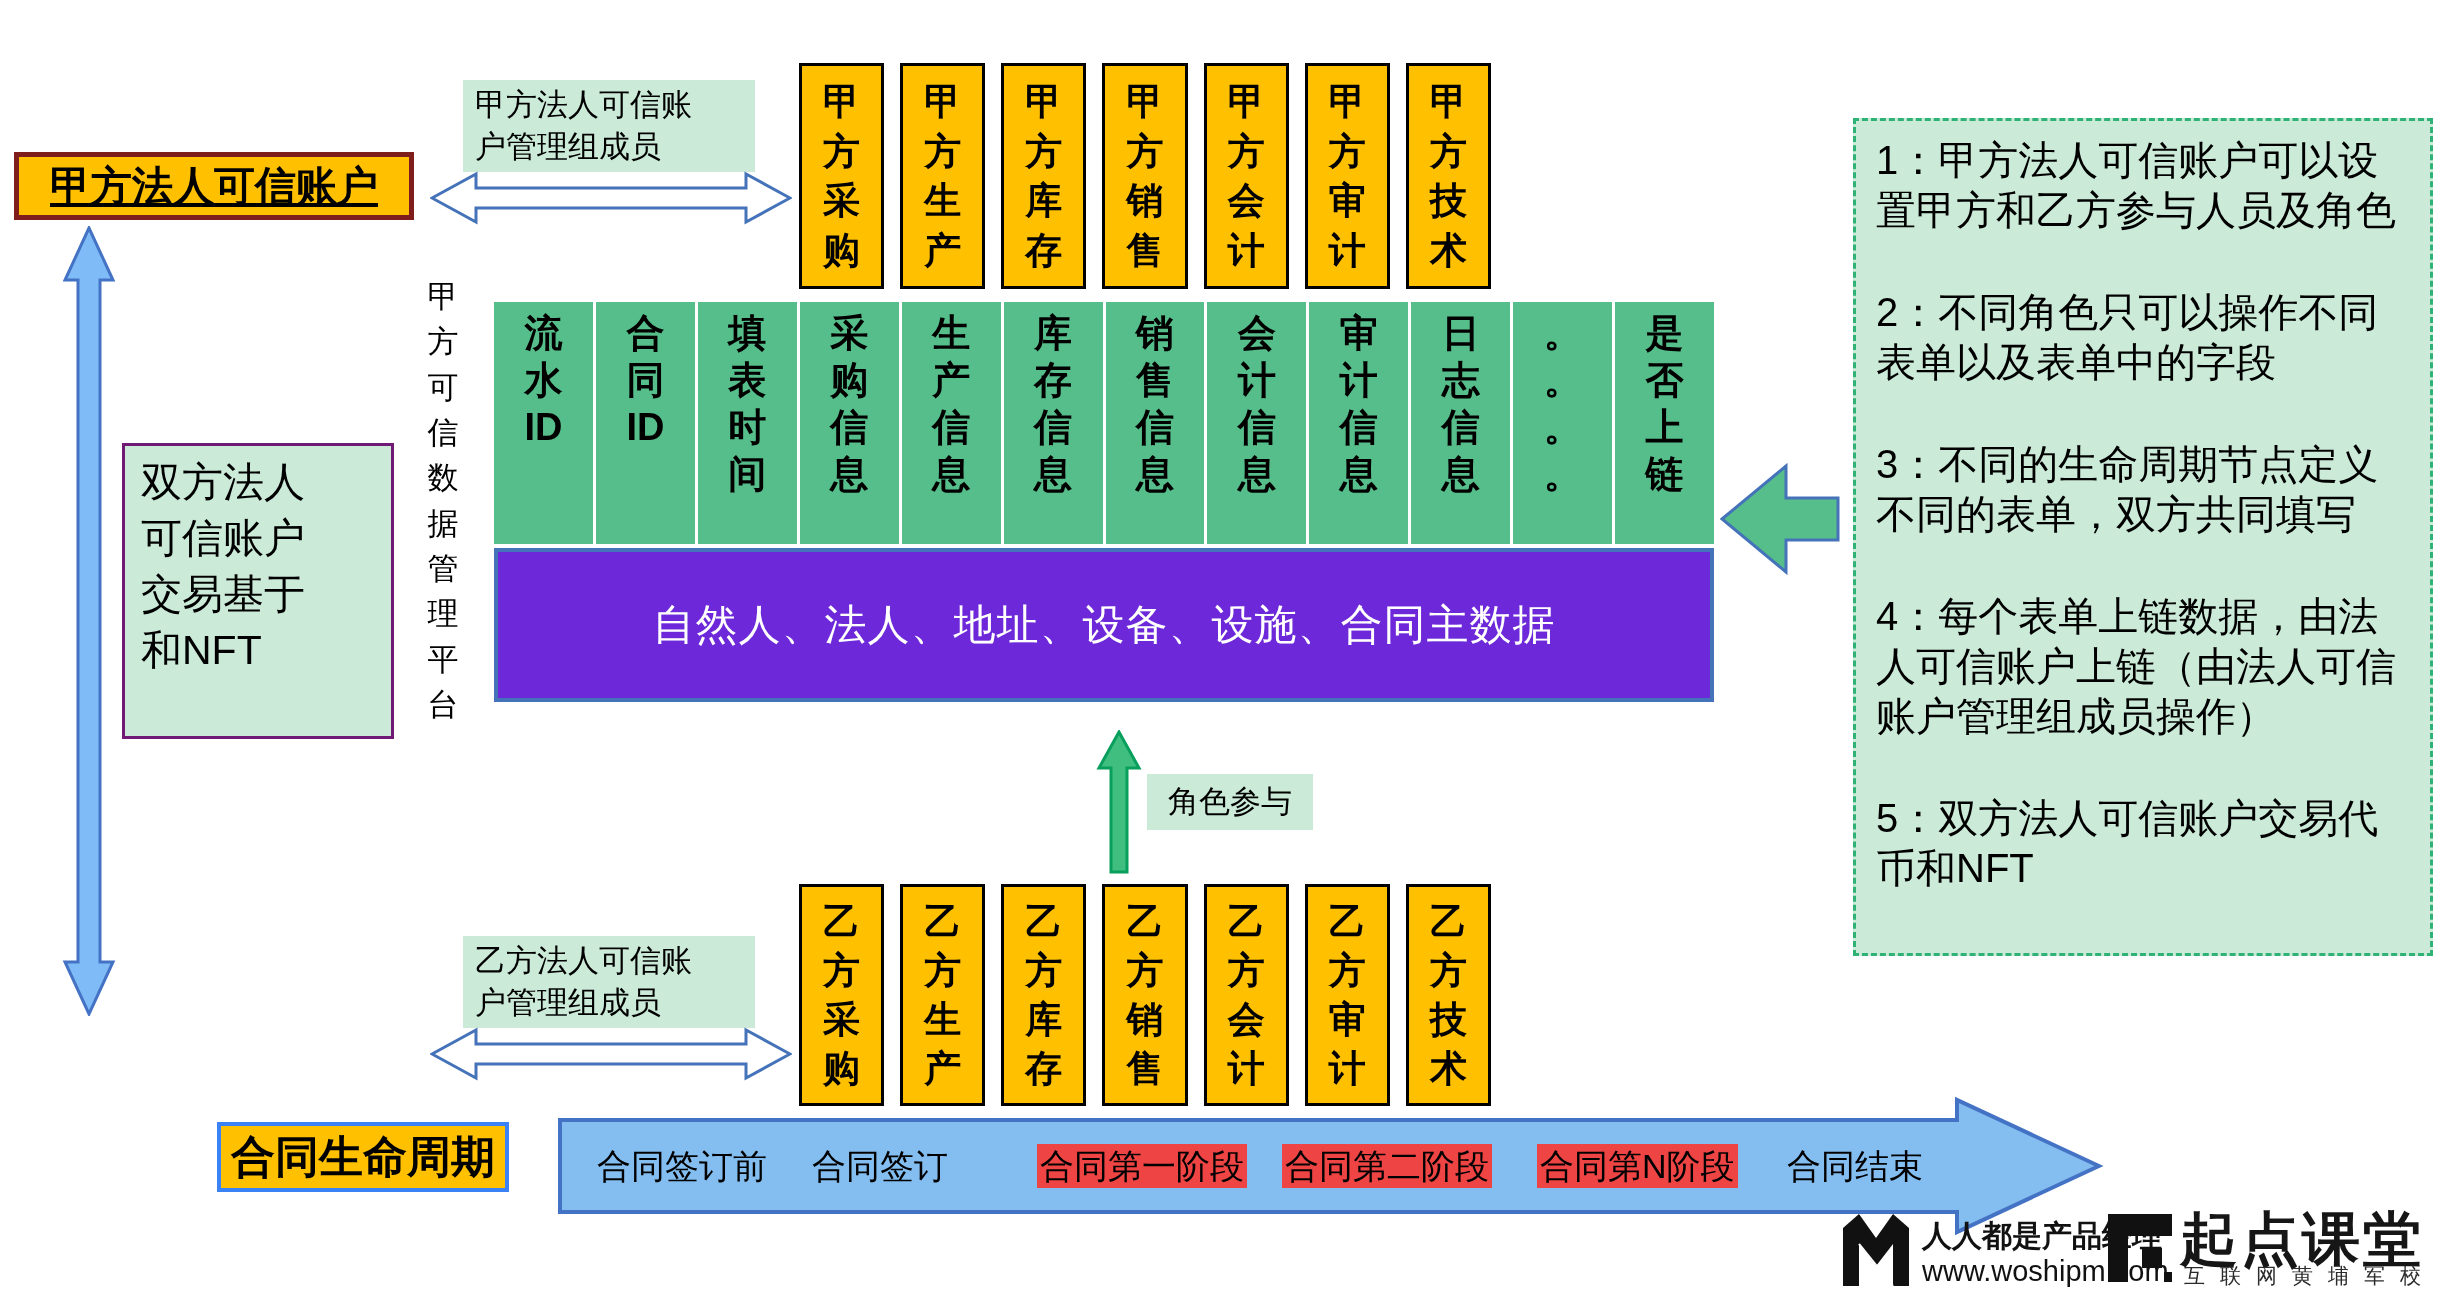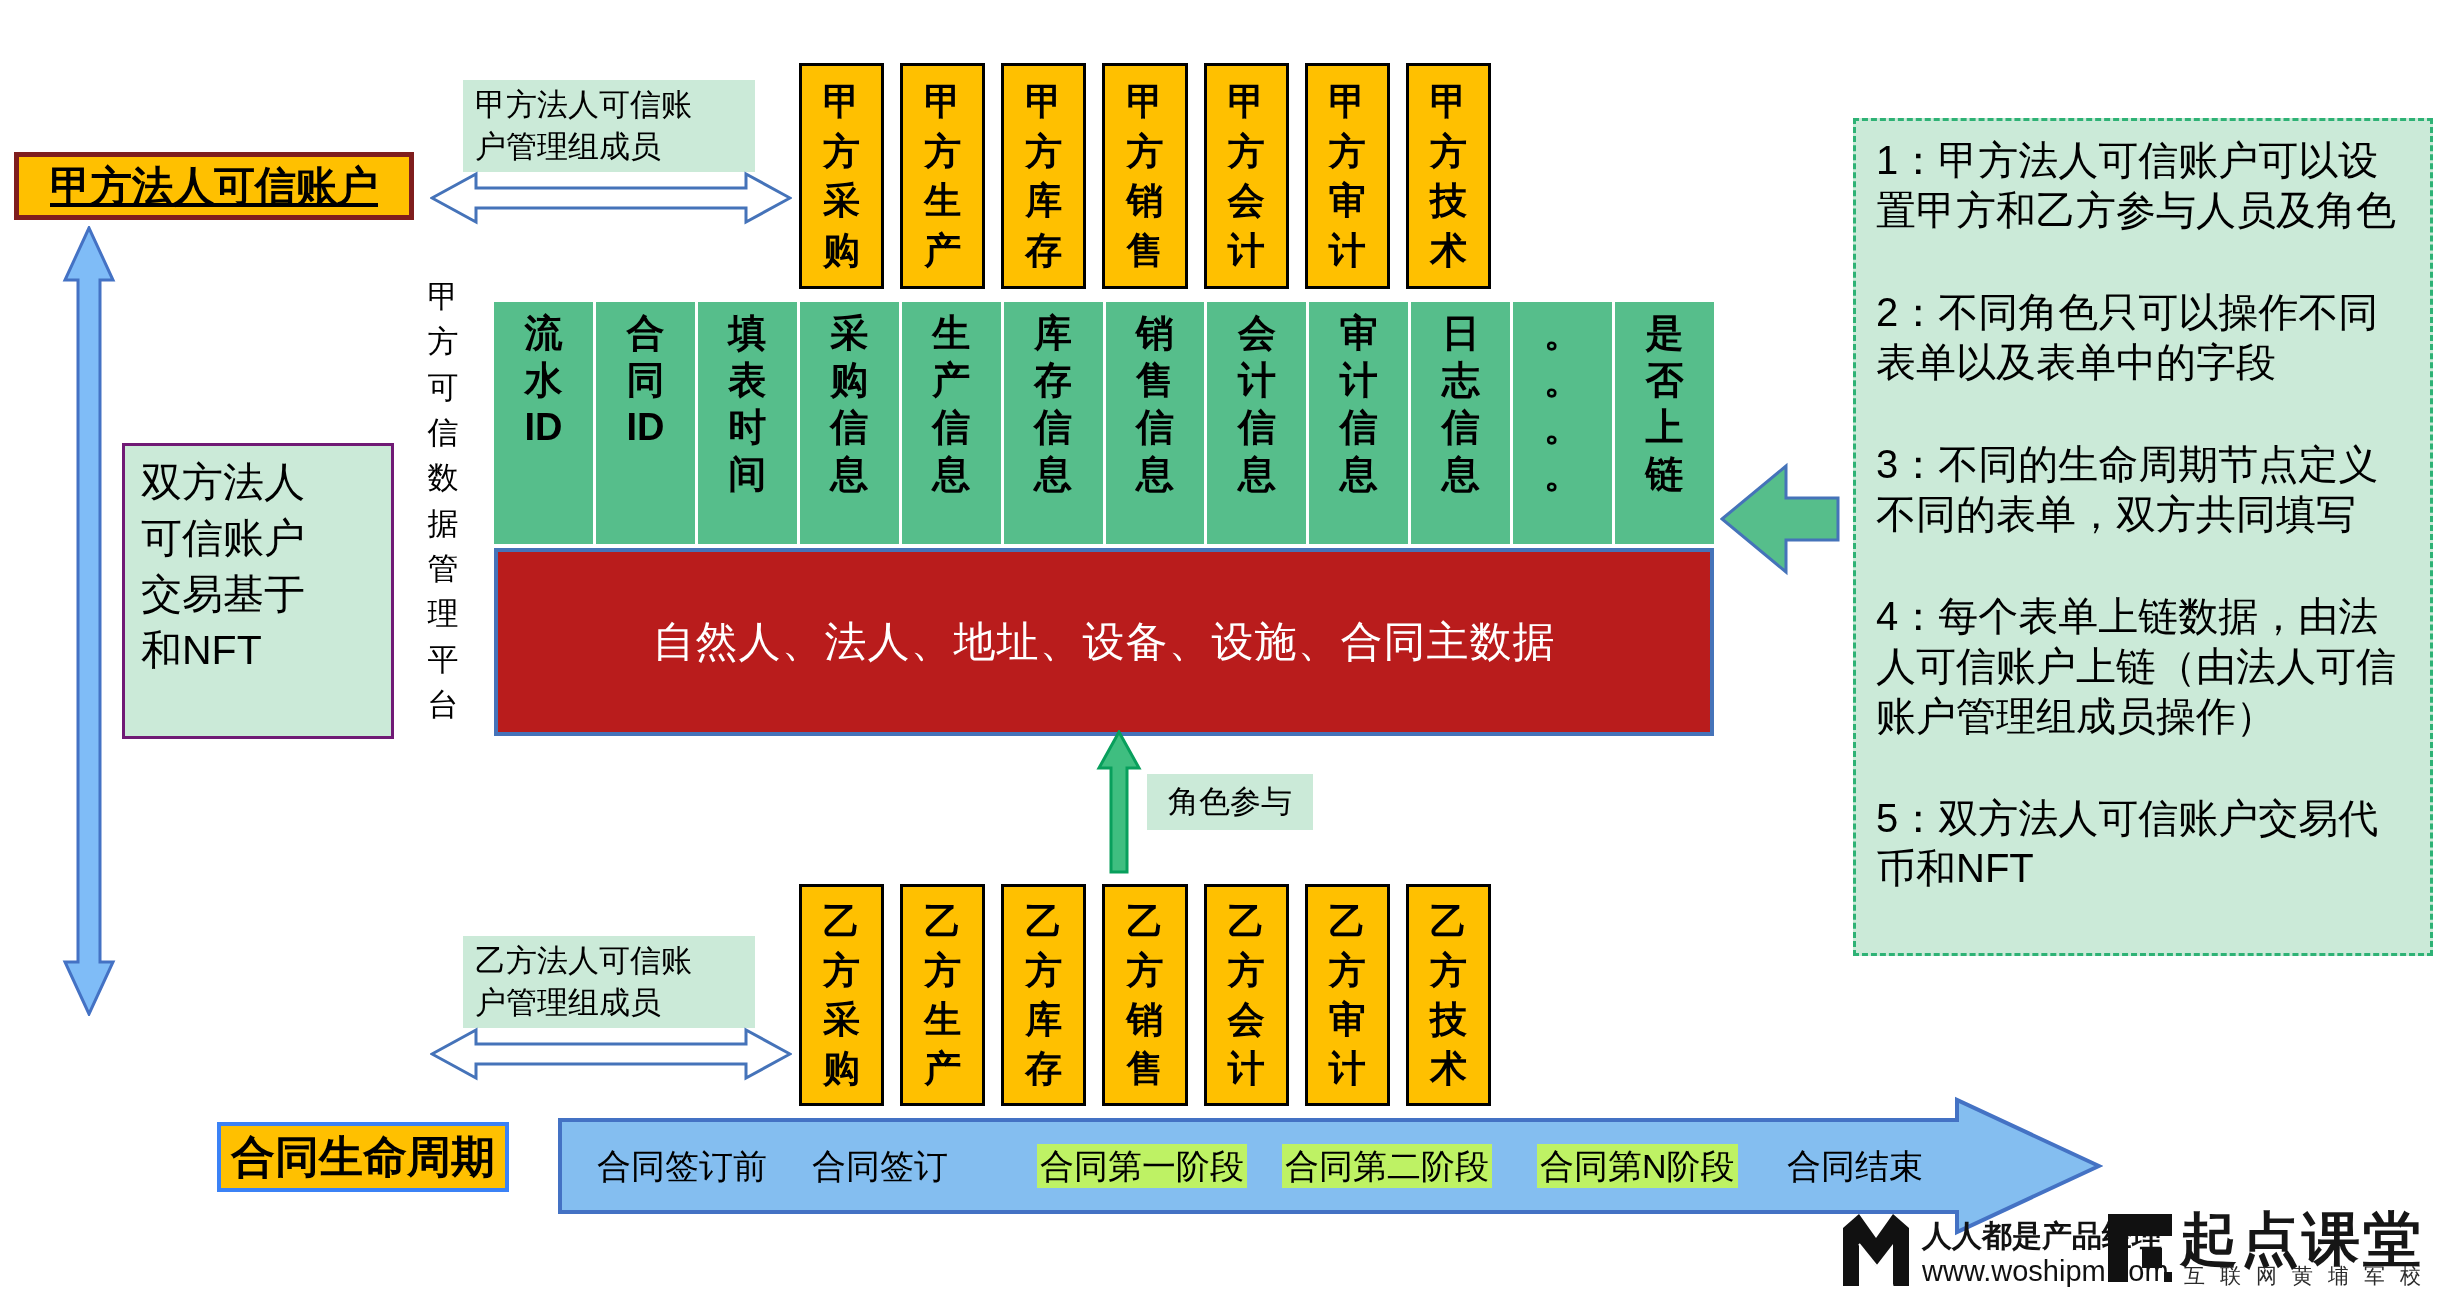--- a/index.html
+++ b/index.html
@@ -32,42 +32,42 @@
   .role-box div{line-height:1;}
 
   #platform-label{left:420px;top:276px;width:46px;height:450px;display:flex;flex-direction:column;
                   justify-content:space-between;align-items:center;font-size:31px;}
 
   #data-table{left:494px;top:302px;width:1220px;height:242px;background:#56BE8B;display:flex;}
   .tcol{flex:1;display:flex;flex-direction:column;align-items:center;padding-top:8px;
         font-size:38px;font-weight:bold;border-right:3px solid #fff;box-sizing:border-box;line-height:47px;}
   .tcol:last-of-type{border-right:none;}
 
-  #master-bar{left:494px;top:548px;width:1220px;height:188px;background:#b91c1c;
+  #master-bar{left:494px;top:548px;width:1220px;height:154px;background:#6d28d9;
               border:4px solid #4573B9;box-sizing:border-box;color:#fff;font-size:42px;letter-spacing:1px;}
 
   #resources-box{left:122px;top:443px;width:272px;height:296px;background:#CBEAD8;
                  border:3px solid #701a75;box-sizing:border-box;font-size:41px;line-height:56px;
                  padding:8px 0 0 16px;}
 
   #role-label{left:1147px;top:774px;width:166px;height:56px;font-size:31px;}
 
   #notes-box{left:1853px;top:118px;width:580px;height:838px;background:#CBEAD8;
              border:3px dashed #2EB275;box-sizing:border-box;padding:14px 20px;
              font-size:40px;line-height:50px;overflow:hidden;}
   .note-item{margin-bottom:52px;}
   .note-item:last-of-type{margin-bottom:0;}
 
   #lifecycle-title{left:217px;top:1122px;width:292px;height:70px;background:#FFC000;
                    border:4px solid #3b82f6;box-sizing:border-box;font-size:44px;font-weight:bold;}
 
   #timeline{left:558px;top:1096px;width:1545px;height:140px;}
   #stages{position:absolute;left:0;top:0;width:100%;height:100%;}
   .stage{position:absolute;top:48px;height:44px;line-height:44px;font-size:34px;padding:0 3px;white-space:nowrap;}
-  .stage[data-hl="true"]{background:#bef264;}
+  .stage[data-hl="true"]{background:#ef4444;}
   .stage:nth-of-type(1){left:36px;}
   .stage:nth-of-type(2){left:251px;}
   .stage:nth-of-type(3){left:479px;}
   .stage:nth-of-type(4){left:724px;}
   .stage:nth-of-type(5){left:979px;}
   .stage:nth-of-type(6){left:1226px;}
 
   #woshipm-logo{left:1843px;top:1214px;}
   #woshipm-text{left:1922px;top:1218px;}
   #woshipm-name{font-size:30px;font-weight:bold;color:#111;line-height:36px;}

